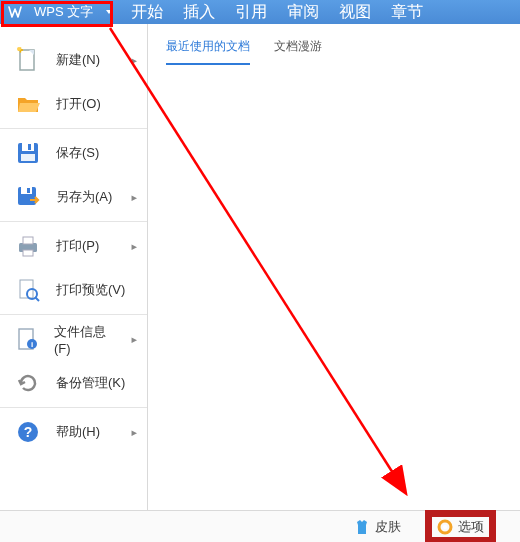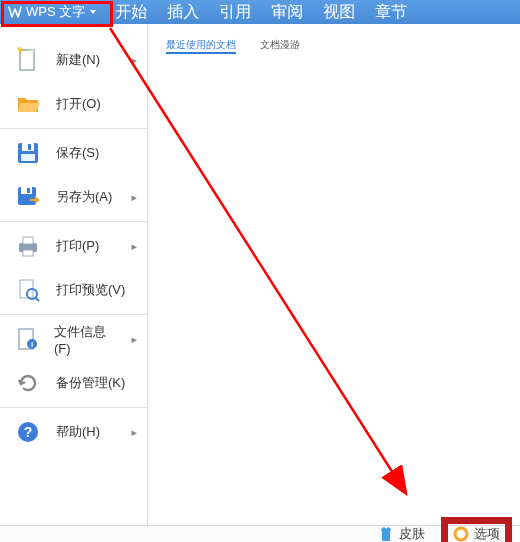--- a/index.html
+++ b/index.html
@@ -1,37 +1,37 @@
 <!DOCTYPE html>
 <html><head>
 <meta charset="utf-8">
 <style>
   * { box-sizing: border-box; margin: 0; padding: 0; }
   html, body { width: 520px; height: 542px; font-family: "Microsoft YaHei", sans-serif; font-size: 13px; background: #fff; }
   .app { width: 520px; height: 542px; display: flex; flex-direction: column; position: relative; }
   
   .tabstrip { height: 24px; background: linear-gradient(#5a9de4,#4a8bd6); display: flex; align-items: stretch; color: #fff; position: relative; }
-  .app-tab { display: flex; align-items: center; padding: 0 8px; gap: 4px; font-size: 13px; position: relative; }
+  .app-tab { display: flex; align-items: center; padding: 0 8px; gap: 12px; font-size: 13px; position: relative; }
   .app-tab svg { flex: none; }
   .menu-item { display: flex; align-items: center; padding: 0 10px; color: #fff; font-size: 16px; cursor: pointer; }
   .highlight-app { position: absolute; left: 1px; top: 1px; width: 112px; height: 26px; border: 3px solid #ff0000; pointer-events: none; z-index: 10; }
   
   .main { flex: 1; display: flex; background: #fff; }
   .sidebar { width: 148px; border-right: 1px solid #d9d9d9; display: flex; flex-direction: column; padding-top: 14px; }
   .side-item { display: flex; align-items: center; height: 44px; padding-left: 14px; gap: 14px; color: #333; cursor: pointer; }
   .side-item .icon-box { width: 28px; height: 28px; display: flex; align-items: center; justify-content: center; }
   .side-item .chev { margin-left: auto; margin-right: 10px; color: #888; font-size: 11px; }
   .side-sep { height: 1px; background: #e4e4e4; margin: 2px 0; }
   
   .content { flex: 1; display: flex; flex-direction: column; }
   .doc-tabs { display: flex; gap: 24px; padding: 14px 18px 0 18px; }
-  .doc-tab { font-size: 10px; color: #555; cursor: pointer; }
+  .doc-tab { padding-bottom: 8px; font-size: 12px; color: #555; cursor: pointer; }
   .doc-tab.active { color: #2f7bd9; border-bottom: 2px solid #2f7bd9; }
   
-  .footer { height: 17px; border-top: 1px solid #d9d9d9; display: flex; align-items: center; justify-content: flex-end; gap: 8px; padding-right: 8px; background: #fafafa; position: relative; }
+  .footer { height: 32px; border-top: 1px solid #d9d9d9; display: flex; align-items: center; justify-content: flex-end; gap: 16px; padding-right: 24px; background: #fafafa; position: relative; }
   .foot-btn { display: flex; align-items: center; gap: 5px; padding: 4px 8px; font-size: 13px; color: #444; cursor: pointer; }
   .foot-btn svg { flex: none; }
   .highlight-options { border: 7px solid #b91c1c; padding: 1px 5px 1px 5px !important; }
   
   .arrow-svg { position: absolute; left: 0; top: 0; width: 520px; height: 542px; pointer-events: none; z-index: 9; }
 </style>
 </head>
 <body>
 
 <div class="app">

